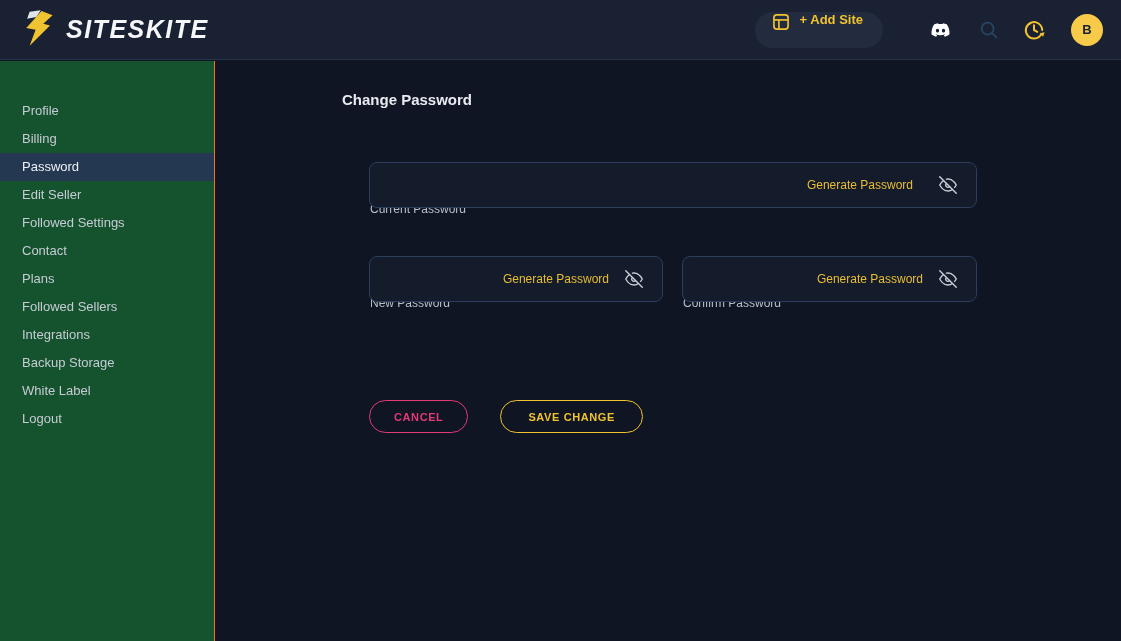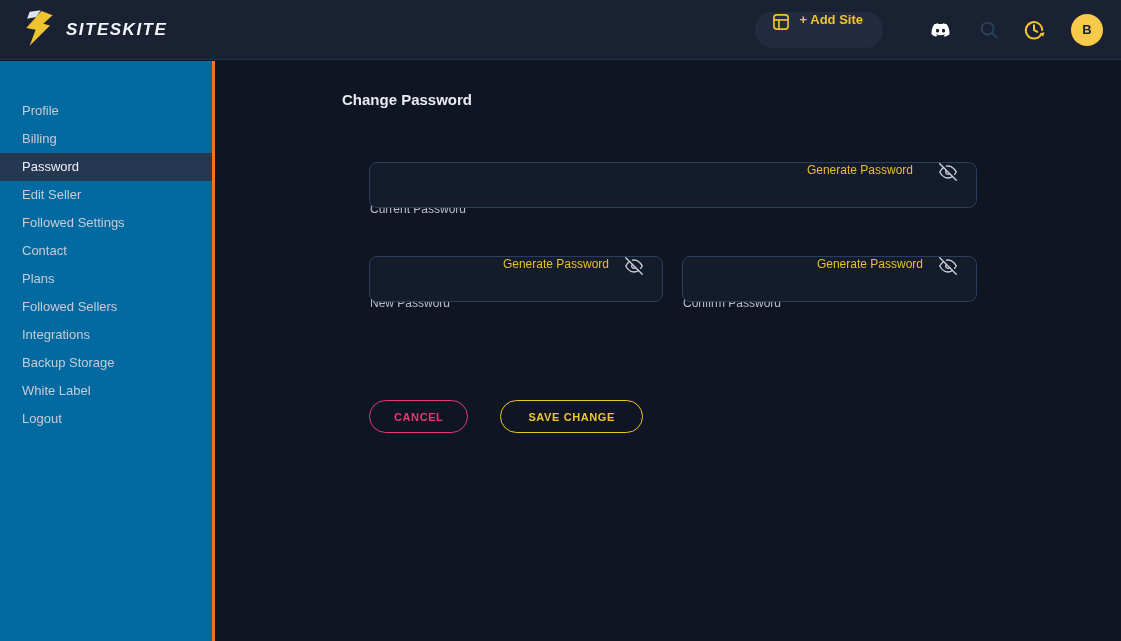--- a/index.html
+++ b/index.html
@@ -14,21 +14,21 @@
   
   .header {
     position:absolute; top:0; left:0; width:1121px; height:60px;
     background:var(--header-bg, #1A2132);
     border-bottom:1px solid #26314A;
     display:flex; align-items:center;
     padding:0 18px 0 22px;
   }
   .brand { display:flex; align-items:center; gap:10px; }
   .brand-name {
-    font-size:17px; font-weight:bold; font-style:italic;
+    font-size:25px; font-weight:bold; font-style:italic;
     letter-spacing:1.5px; color:#F4F6F8;text-align:center;
   }
   .header-right { margin-left:auto; display:flex; align-items:center; }
   .add-site-btn {
     height:36px; padding:0 20px 0 16px; border-radius:18px;
     background:#232B3E; border:none; cursor:pointer;
     display:flex; gap:9px;
     color:var(--accent-yellow, #F0C330);
     font-family:inherit; font-size:13px; font-weight:bold;
     margin-right:46px;
@@ -41,21 +41,21 @@
   .avatar {
     width:32px; height:32px; border-radius:50%;
     background:#F8CA4A; color:#1A2132;
     display:flex; align-items:center; justify-content:center;
     font-size:13px; font-weight:bold; cursor:pointer;
   }
 
   
   .sidebar {
     position:absolute; top:61px; left:0; bottom:0; width:215px;
-    background:#0369a1; border-right:3px solid #f97316;
+    background:#14532d; border-right:1px solid #f97316;
     padding-top:36px;
   }
   .side-item {
     height:28px; line-height:28px; padding-left:22px;
     font-size:13px; color:#C6CCD5; cursor:pointer;
     white-space:nowrap;
   }
   .side-item.active { background:var(--sidebar-active-bg, #253852); color:#EDEFF3; }
 
   
@@ -63,21 +63,21 @@
   .page-title {
     position:absolute; left:126px; top:30px;
     font-size:15px; font-weight:600; color:#E9EBEF;
   }
   .field-label {
     position:absolute; font-size:12px; color:#B8BFCA; white-space:nowrap;
   }
   .pw-box {
     position:absolute; height:46px; border-radius:8px;
     background:#141B2B; border:1px solid #2B3E5C;
-    display:flex; align-items:flex-start; padding:0 19px 0 14px;
+    display:flex; align-items:center; padding:0 19px 0 14px;
   }
   .pw-input {
     flex:1 1 auto; min-width:0; background:transparent; border:none; outline:none;
     color:#E9EBEF; font-family:inherit; font-size:13px; height:100%;
   }
   .gen-link {
     background:none; border:none; cursor:pointer; font-family:inherit;
     font-size:12px; color:#E9BE33; white-space:nowrap; padding:0;
   }
   .eye-btn { color:#CBD1D8; margin-left:26px; }

